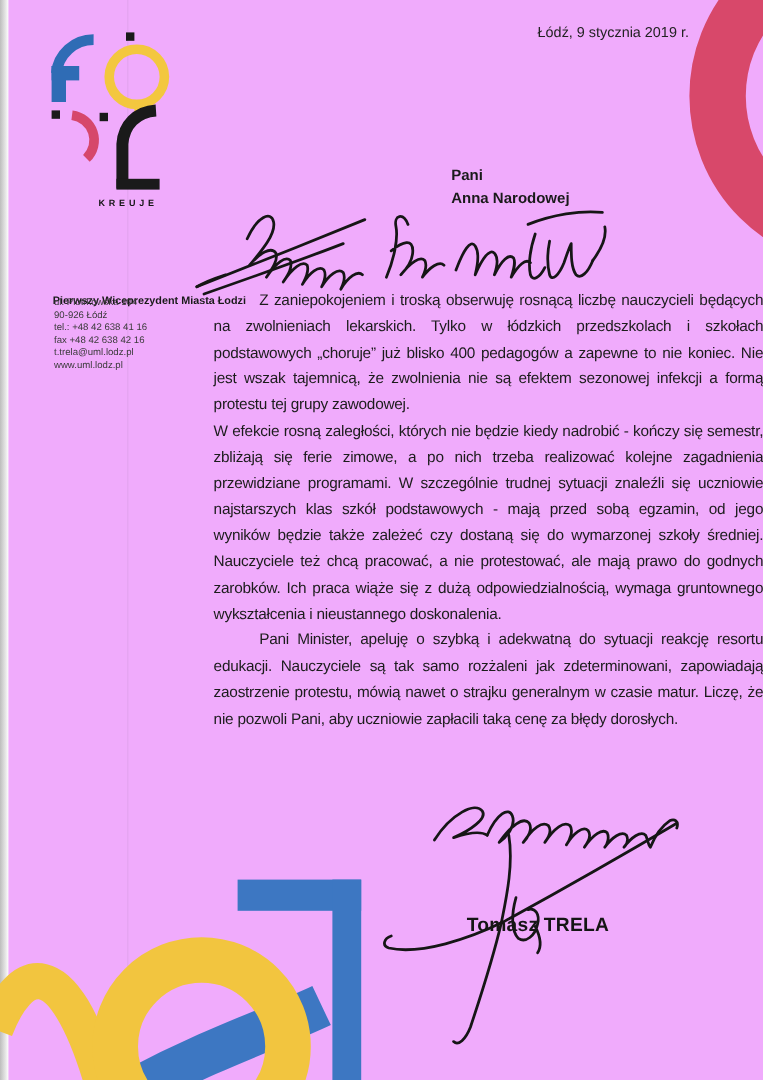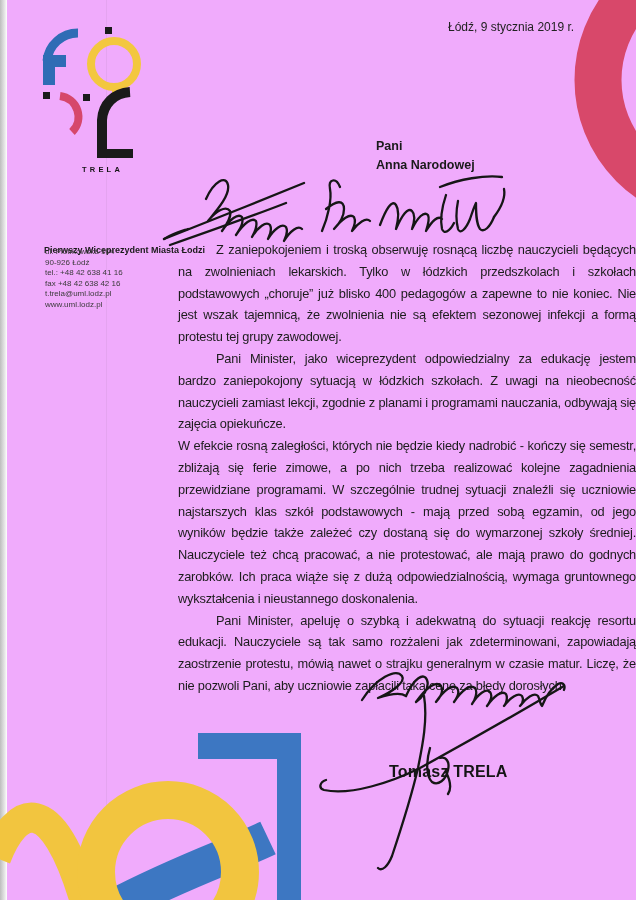--- a/index.html
+++ b/index.html
@@ -54,21 +54,21 @@
     <rect x="13" y="31" width="12" height="30" fill="#2f6cb5"></rect>
     <rect x="75" y="3" width="7" height="7" fill="#1a1a1a"></rect>
     <circle cx="84" cy="40" r="23" fill="none" stroke="#f3c73f" stroke-width="8"></circle>
     <rect x="82" y="62" width="7" height="11" fill="#f3c73f"></rect>
     <rect x="13" y="68" width="7" height="7" fill="#1a1a1a"></rect>
     <rect x="53" y="70" width="7" height="7" fill="#1a1a1a"></rect>
     <path d="M 30 72 A 21 21 0 0 1 42 108" fill="none" stroke="#d6476b" stroke-width="8"></path>
     <path d="M 100 68 C 84 69 73 80 72 96 L 72 133" fill="none" stroke="#1a1a1a" stroke-width="10"></path>
     <rect x="67" y="125" width="36" height="9" fill="#1a1a1a"></rect>
   </svg>
-  <div class="kreuje">TRELA</div>
+  <div class="kreuje">KREUJE</div>
 
   <div class="sender-title">Pierwszy Wiceprezydent Miasta Łodzi</div>
   <div class="address">
     <div>ul. Piotrkowska 104</div>
     <div>90-926 Łódź</div>
     <div>tel.: +48 42 638 41 16</div>
     <div>fax +48 42 638 42 16</div>
     <div>t.trela@uml.lodz.pl</div>
     <div>www.uml.lodz.pl</div>
   </div>
@@ -84,21 +84,20 @@
     <path d="M 24 74 C 34 68 42 66 48 64"></path>
     <path d="M 66 34 C 74 16 86 10 88 20 C 90 30 78 44 68 56 C 76 46 86 40 90 46 C 92 52 86 60 82 66 C 90 54 98 48 102 52 C 104 58 100 64 96 70 C 104 58 112 52 116 56 C 118 62 114 68 112 72 C 118 62 126 56 130 60 C 132 64 130 70 128 74 C 134 64 142 58 146 62 C 148 66 146 72 144 76 C 150 66 158 60 162 64"></path>
     <path d="M 200 22 C 196 12 188 14 190 24 C 192 34 188 52 182 66 M 186 44 C 196 36 204 34 204 44 C 204 52 198 60 194 64 C 202 54 210 48 214 52 C 216 56 214 62 212 66 C 218 58 226 52 230 56"></path>
     <path d="M 240 60 C 246 44 252 34 256 40 C 260 46 258 56 256 64 C 262 50 268 42 272 46 C 276 50 274 58 272 64 C 278 52 284 46 288 50 C 290 54 288 60 286 66 C 292 56 298 50 302 54 M 306 30 C 302 42 300 54 302 64 C 304 70 310 66 314 58 M 318 36 C 316 46 316 56 318 64 C 320 70 326 64 330 54 C 332 48 334 42 336 38 C 336 48 336 58 340 64 C 344 68 350 62 354 52"></path>
     <path d="M 300 22 C 320 14 344 10 362 12"></path>
     <path d="M 354 52 C 360 44 366 34 364 24"></path>
   </svg>
 
   <div class="body-text">
     <p class="indent">Z zaniepokojeniem i troską obserwuję rosnącą liczbę nauczycieli będących na zwolnieniach lekarskich. Tylko w łódzkich przedszkolach i szkołach podstawowych „choruje” już blisko 400 pedagogów a zapewne to nie koniec. Nie jest wszak tajemnicą, że zwolnienia nie są efektem sezonowej infekcji a formą protestu tej grupy zawodowej.</p>
-    <p class="indent">Pani Minister, jako wiceprezydent odpowiedzialny za edukację jestem bardzo zaniepokojony sytuacją w łódzkich szkołach. Z uwagi na nieobecność nauczycieli zamiast lekcji, zgodnie z planami i programami nauczania, odbywają się zajęcia opiekuńcze.</p>
     <p>W efekcie rosną zaległości, których nie będzie kiedy nadrobić - kończy się semestr, zbliżają się ferie zimowe, a po nich trzeba realizować kolejne zagadnienia przewidziane programami. W szczególnie trudnej sytuacji znaleźli się uczniowie najstarszych klas szkół podstawowych - mają przed sobą egzamin, od jego wyników będzie także zależeć czy dostaną się do wymarzonej szkoły średniej. Nauczyciele też chcą pracować, a nie protestować, ale mają prawo do godnych zarobków. Ich praca wiąże się z dużą odpowiedzialnością, wymaga gruntownego wykształcenia i nieustannego doskonalenia.</p>
     <p class="indent">Pani Minister, apeluję o szybką i adekwatną do sytuacji reakcję resortu edukacji. Nauczyciele są tak samo rozżaleni jak zdeterminowani, zapowiadają zaostrzenie protestu, mówią nawet o strajku generalnym w czasie matur. Liczę, że nie pozwoli Pani, aby uczniowie zapłacili taką cenę za błędy dorosłych.</p>
   </div>
 
   <svg class="bottom-art" width="340" height="210" viewBox="0 0 340 210">
     <path d="M 268 148 C 230 166 180 182 112 218" fill="none" stroke="#3d77c2" stroke-width="36"></path>
     <path d="M -4 168 C 16 116 52 98 86 215" fill="none" stroke="#f2c53f" stroke-width="30"></path>
     <circle cx="168" cy="182" r="72" fill="none" stroke="#f2c53f" stroke-width="38"></circle>
     <rect x="198" y="43" width="103" height="26" fill="#3d77c2"></rect>
     <rect x="277" y="43" width="24" height="170" fill="#3d77c2"></rect>

